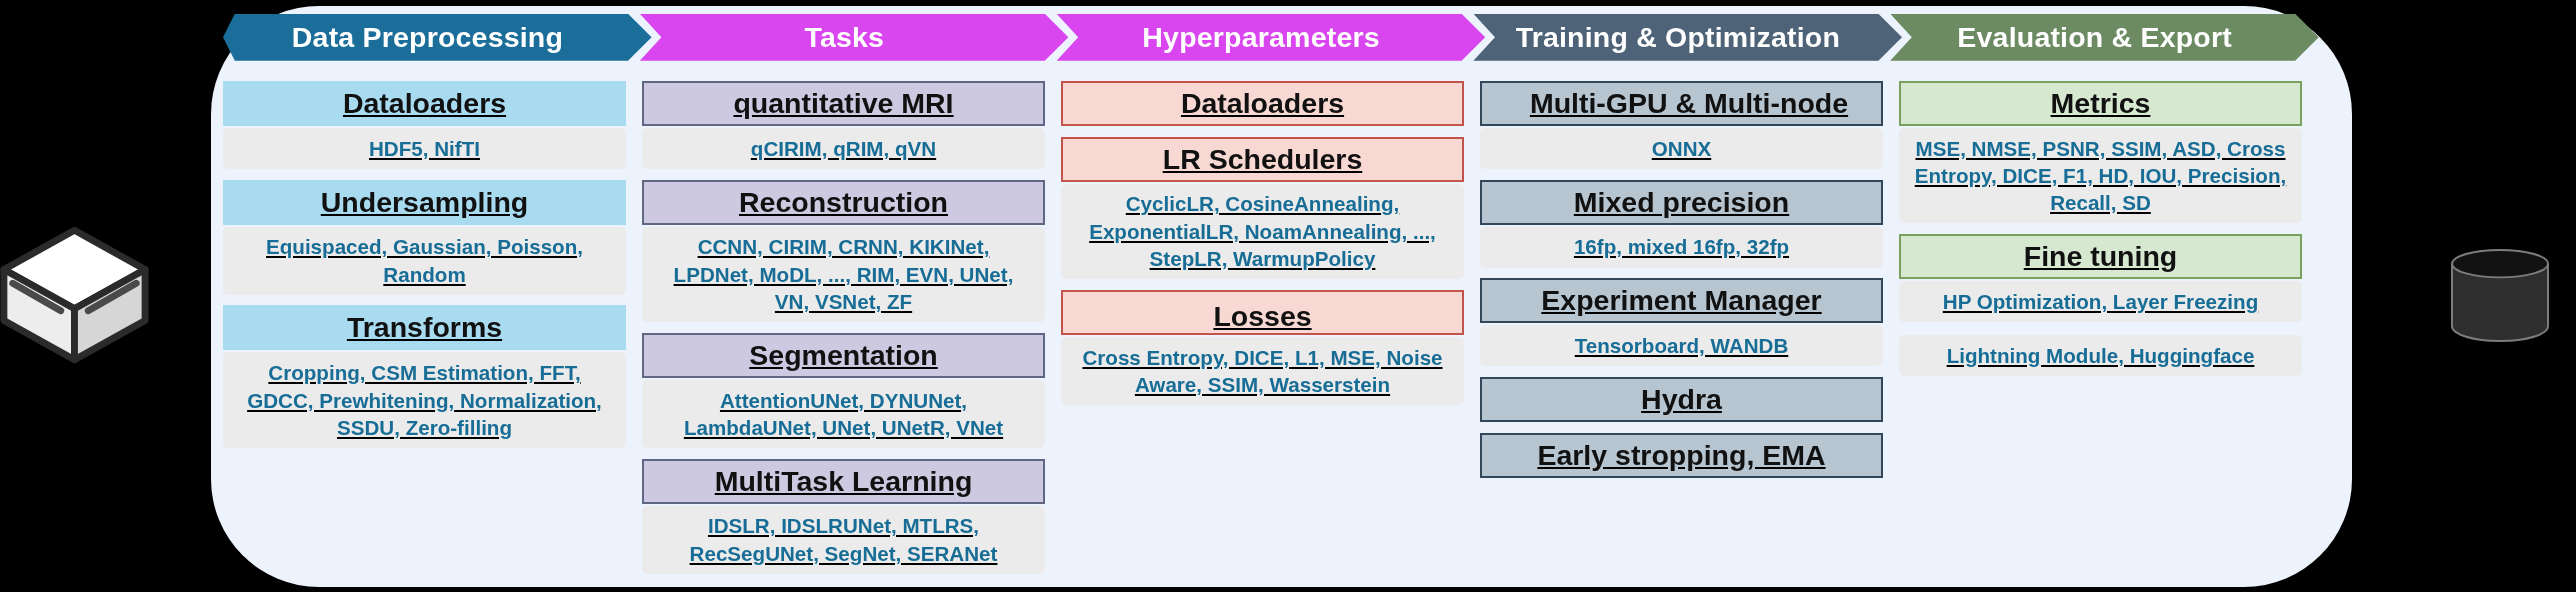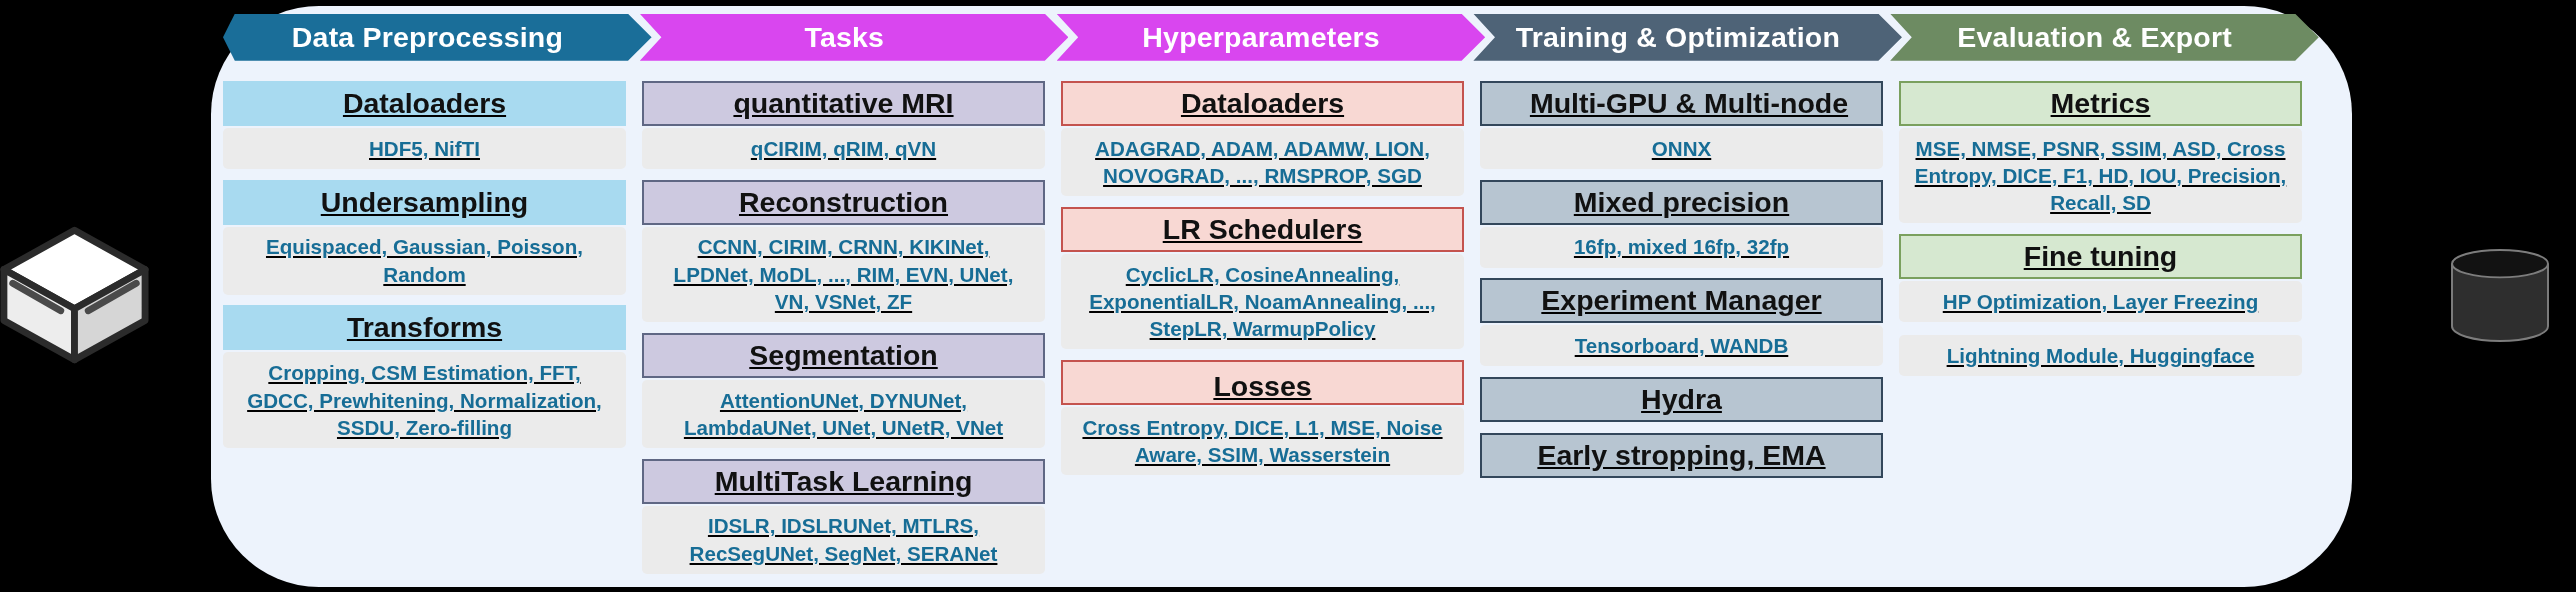--- a/index.html
+++ b/index.html
@@ -110,21 +110,20 @@
               <span>MultiTask Learning</span>
             </div>
             <div class="items">IDSLR, IDSLRUNet, MTLRS, RecSegUNet, SegNet, SERANet</div>
           </div>
         </div>
         <div class="col">
           <div class="group">
             <div class="band" style="background: rgb(248, 216, 211); border-color: rgb(196, 83, 78);">
               <span>Dataloaders</span>
             </div>
-            <div class="items">ADAGRAD, ADAM, ADAMW, LION, NOVOGRAD, ..., RMSPROP, SGD</div>
           </div>
           <div class="group">
             <div class="band" style="background: rgb(248, 216, 211); border-color: rgb(196, 83, 78);">
               <span>LR Schedulers</span>
             </div>
             <div class="items">CyclicLR, CosineAnnealing, ExponentialLR, NoamAnnealing, ..., StepLR, WarmupPolicy</div>
           </div>
           <div class="group">
             <div class="band" style="background: rgb(248, 216, 211); border-color: rgb(196, 83, 78); align-items: flex-end;">
               <span>Losses</span>

